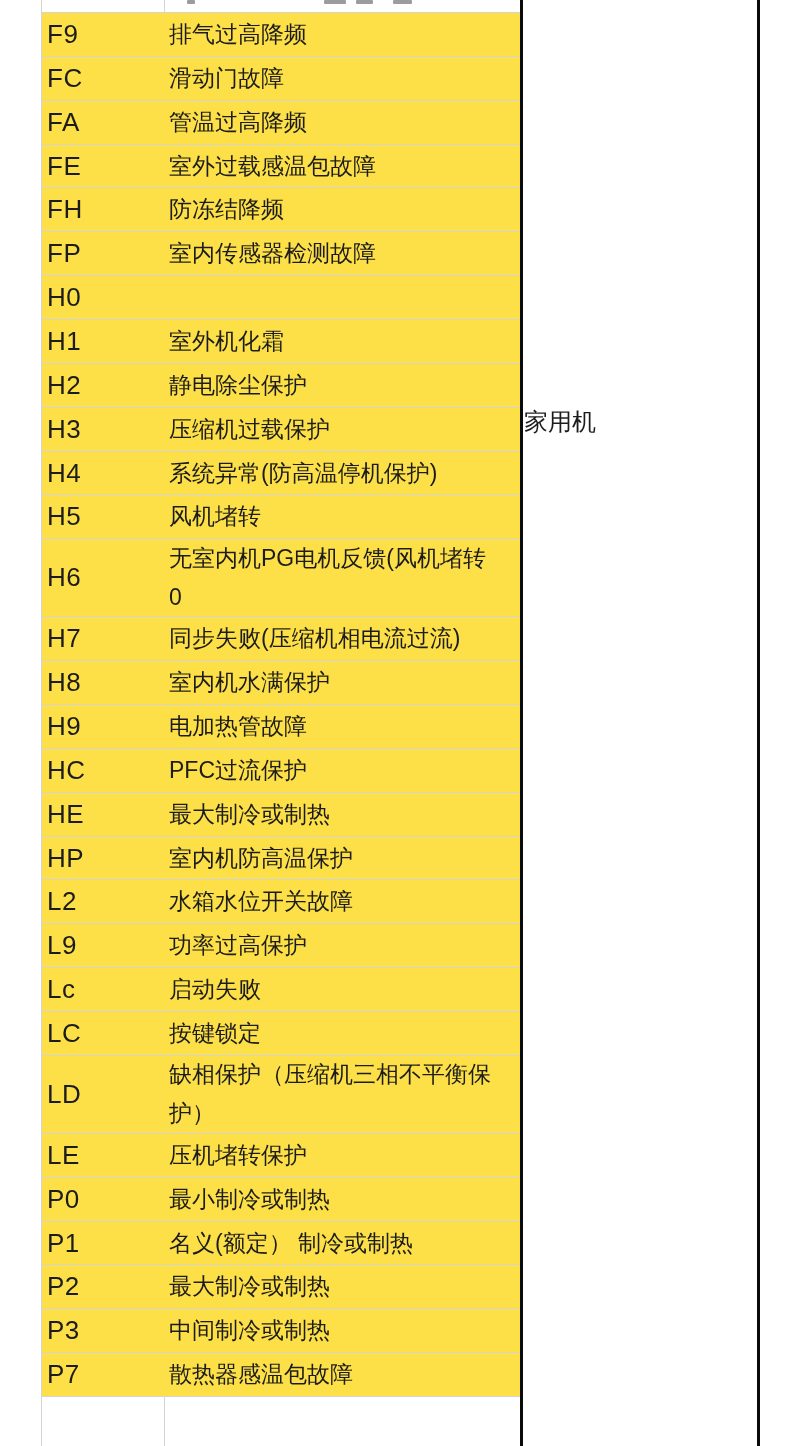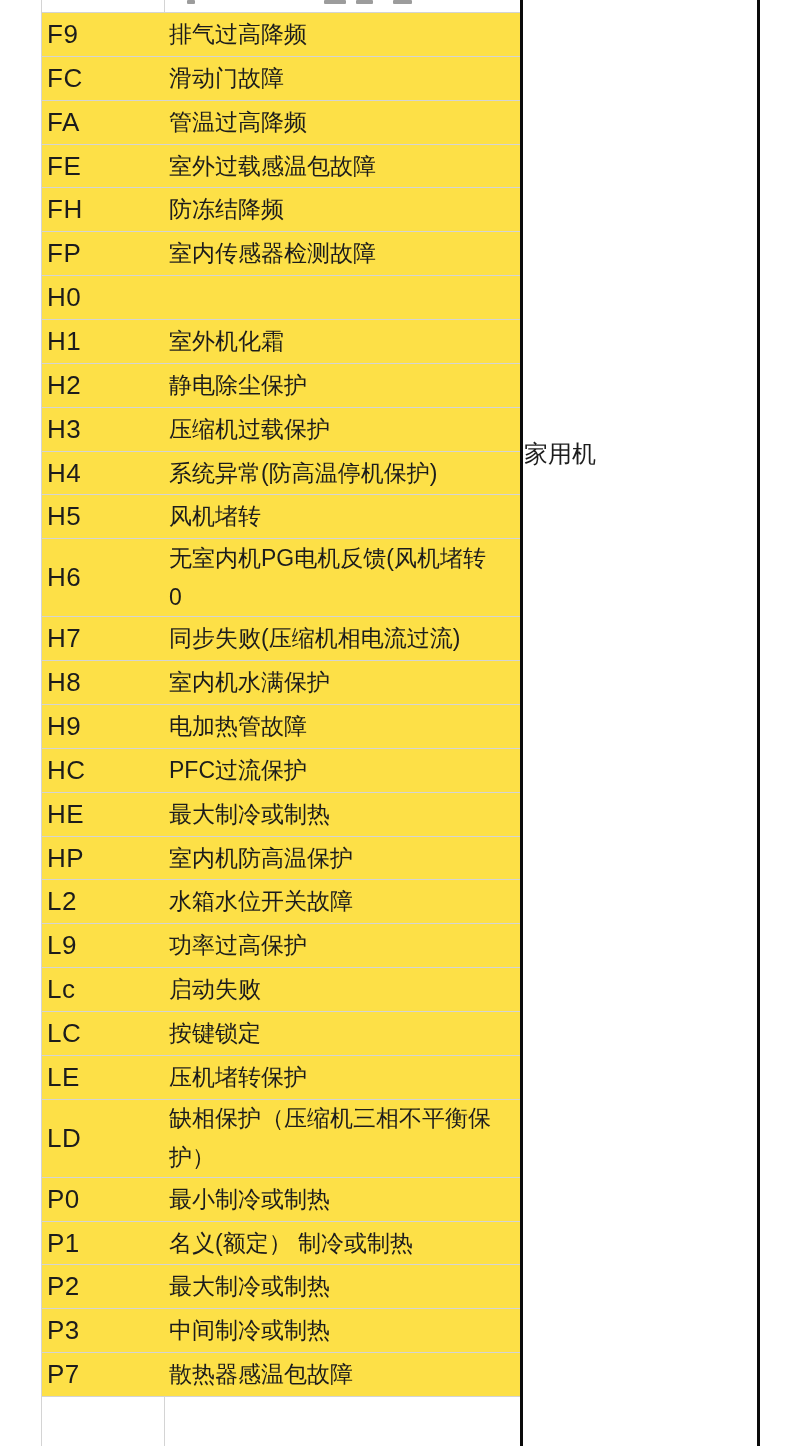--- a/index.html
+++ b/index.html
@@ -79,21 +79,20 @@
     white-space: pre-line;
   }
 
   
   .merged-label {
     position: absolute;
     left: 524px;
     top: 407px;
     font-size: 24px;
     line-height: 30px;
-    margin-top: 32px;
   }
 </style>
 </head>
 <body>
 
 <div class="vline light" id="vl-table-left"></div>
 <div class="vline light" id="vl-col-divider"></div>
 <div class="vline heavy" id="vl-heavy-1"></div>
 <div class="vline heavy" id="vl-heavy-2"></div>
 
@@ -189,30 +188,30 @@
       <div class="cell desc">功率过高保护</div>
     </div>
     <div class="row">
       <div class="cell code">Lc</div>
       <div class="cell desc">启动失败</div>
     </div>
     <div class="row">
       <div class="cell code">LC</div>
       <div class="cell desc">按键锁定</div>
     </div>
-    <div class="row">
-      <div class="cell code">LE</div>
-      <div class="cell desc">压机堵转保护</div>
-    </div>
     <div class="row tall">
       <div class="cell code">LD</div>
       <div class="cell desc">缺相保护（压缩机三相不平衡保
 护）</div>
     </div>
     <div class="row">
+      <div class="cell code">LE</div>
+      <div class="cell desc">压机堵转保护</div>
+    </div>
+    <div class="row">
       <div class="cell code">P0</div>
       <div class="cell desc">最小制冷或制热</div>
     </div>
     <div class="row">
       <div class="cell code">P1</div>
       <div class="cell desc">名义(额定） 制冷或制热</div>
     </div>
     <div class="row">
       <div class="cell code">P2</div>
       <div class="cell desc">最大制冷或制热</div>

